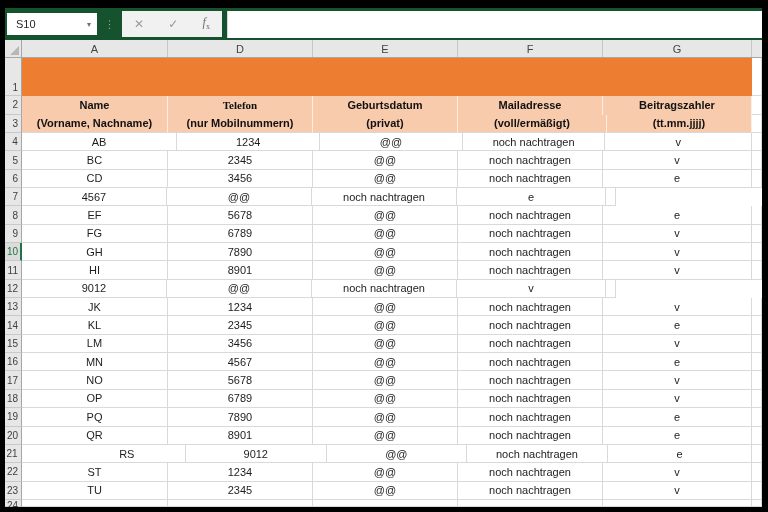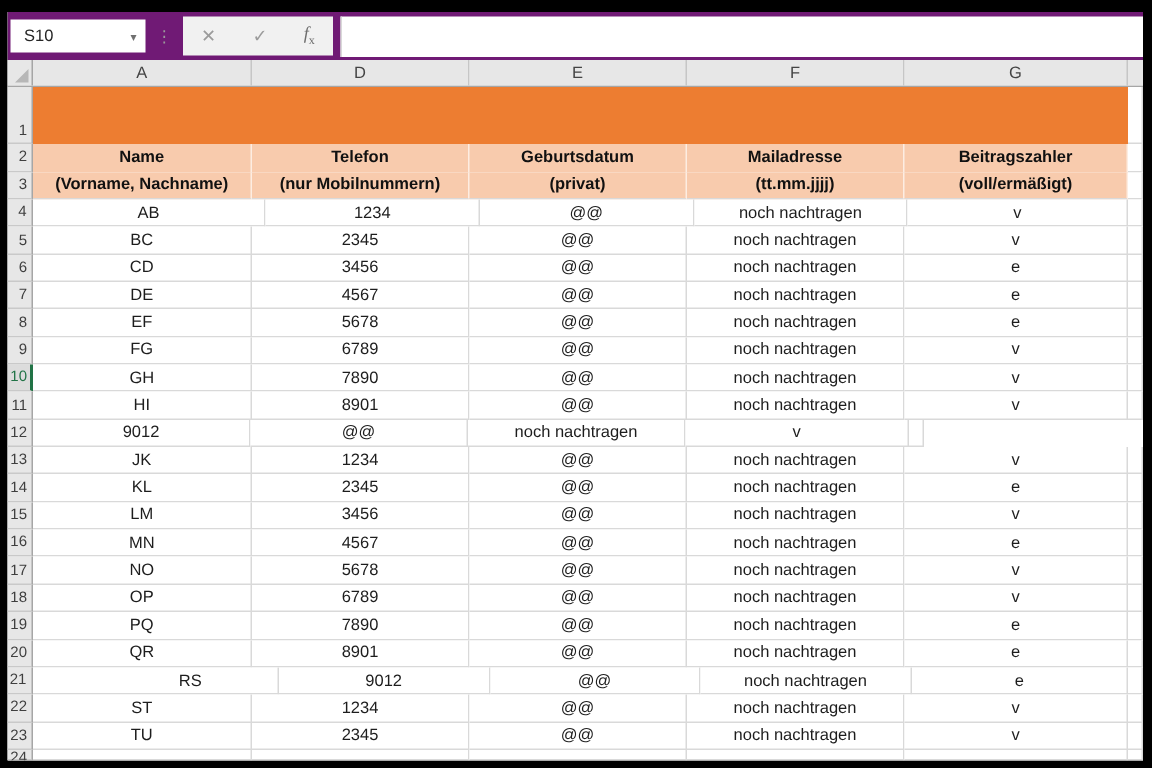--- a/index.html
+++ b/index.html
@@ -5,21 +5,21 @@
   html,body{margin:0;padding:0;}
   body{
     width:768px;height:512px;background:#000;position:relative;overflow:hidden;
     font-family:"Liberation Sans",sans-serif;
   }
   #app{
     position:absolute;left:5px;top:8px;width:757px;height:499px;
     background:#e7e7e7;overflow:hidden;
   }
   
-  .toolbar{position:relative;height:32px;background:#701a75;}
+  .toolbar{position:relative;height:32px;background:#14532d;}
   .namebox{
     position:absolute;left:2px;top:5px;width:90px;height:22px;background:#fff;
     display:flex;align-items:center;font-size:11px;color:#262626;
   }
   .namebox .val{padding-left:9px;flex:1;}
   .nb-arrow{font-size:8px;color:#707070;padding-right:6px;}
   .dots{
     position:absolute;left:99px;top:5px;height:22px;display:flex;align-items:center;
     color:#9a9a9a;font-size:11px;letter-spacing:-1px;
   }
@@ -103,33 +103,33 @@
   <div class="sheet">
 
   <div class="row" style="height: 38px;">
         <div class="rh bottom" style="width: 17px;">1</div>
         <div class="cell band" style="width: 730px;"></div>
         <div class="filler" style="width: 10px;"></div>
       </div>
       <div class="row" style="height: 18.5px;">
         <div class="rh" style="width: 17px;">2</div>
         <div class="cell headcell" style="width: 146px;">Name</div>
-        <div class="cell headcell" style="width: 145px;">Telefon</div>
+        <div class="cell headcell" style="width: 145px; font-family: Liberation Serif, serif;">Telefon</div>
         <div class="cell headcell" style="width: 145px;">Geburtsdatum</div>
         <div class="cell headcell" style="width: 145px;">Mailadresse</div>
         <div class="cell headcell" style="width: 149px;">Beitragszahler</div>
         <div class="filler" style="width: 10px;"></div>
       </div>
       <div class="row" style="height: 18.5px;">
         <div class="rh" style="width: 17px;">3</div>
         <div class="cell headcell last-line" style="width: 146px;">(Vorname, Nachname)</div>
         <div class="cell headcell last-line" style="width: 145px;">(nur Mobilnummern)</div>
         <div class="cell headcell last-line" style="width: 145px;">(privat)</div>
+        <div class="cell headcell last-line" style="width: 149px;">(voll/ermäßigt)</div>
         <div class="cell headcell last-line" style="width: 145px;">(tt.mm.jjjj)</div>
-        <div class="cell headcell last-line" style="width: 149px;">(voll/ermäßigt)</div>
         <div class="filler" style="width: 10px;"></div>
       </div>
       <div class="row" style="height: 18.35px;">
         <div class="rh" style="width: 17px;">4</div>
         <div class="cell" style="width: 158px;">AB</div>
         <div class="cell" style="width: 145px;">1234</div>
         <div class="cell" style="width: 145px;">@@</div>
         <div class="cell" style="width: 145px;">noch nachtragen</div>
         <div class="cell" style="width: 149px;">v</div>
         <div class="filler" style="width: 10px;"></div>
@@ -147,21 +147,20 @@
         <div class="rh" style="width: 17px;">6</div>
         <div class="cell" style="width: 146px;">CD</div>
         <div class="cell" style="width: 145px;">3456</div>
         <div class="cell" style="width: 145px;">@@</div>
         <div class="cell" style="width: 145px;">noch nachtragen</div>
         <div class="cell" style="width: 149px;">e</div>
         <div class="filler" style="width: 10px;"></div>
       </div>
       <div class="row" style="height: 18.35px;">
         <div class="rh" style="width: 17px;">7</div>
-        <div class="cell" style="width: 146px;">DE</div>
         <div class="cell" style="width: 145px;">4567</div>
         <div class="cell" style="width: 145px;">@@</div>
         <div class="cell" style="width: 145px;">noch nachtragen</div>
         <div class="cell" style="width: 149px;">e</div>
         <div class="filler" style="width: 10px;"></div>
       </div>
       <div class="row" style="height: 18.35px;">
         <div class="rh" style="width: 17px;">8</div>
         <div class="cell" style="width: 146px;">EF</div>
         <div class="cell" style="width: 145px;">5678</div>

